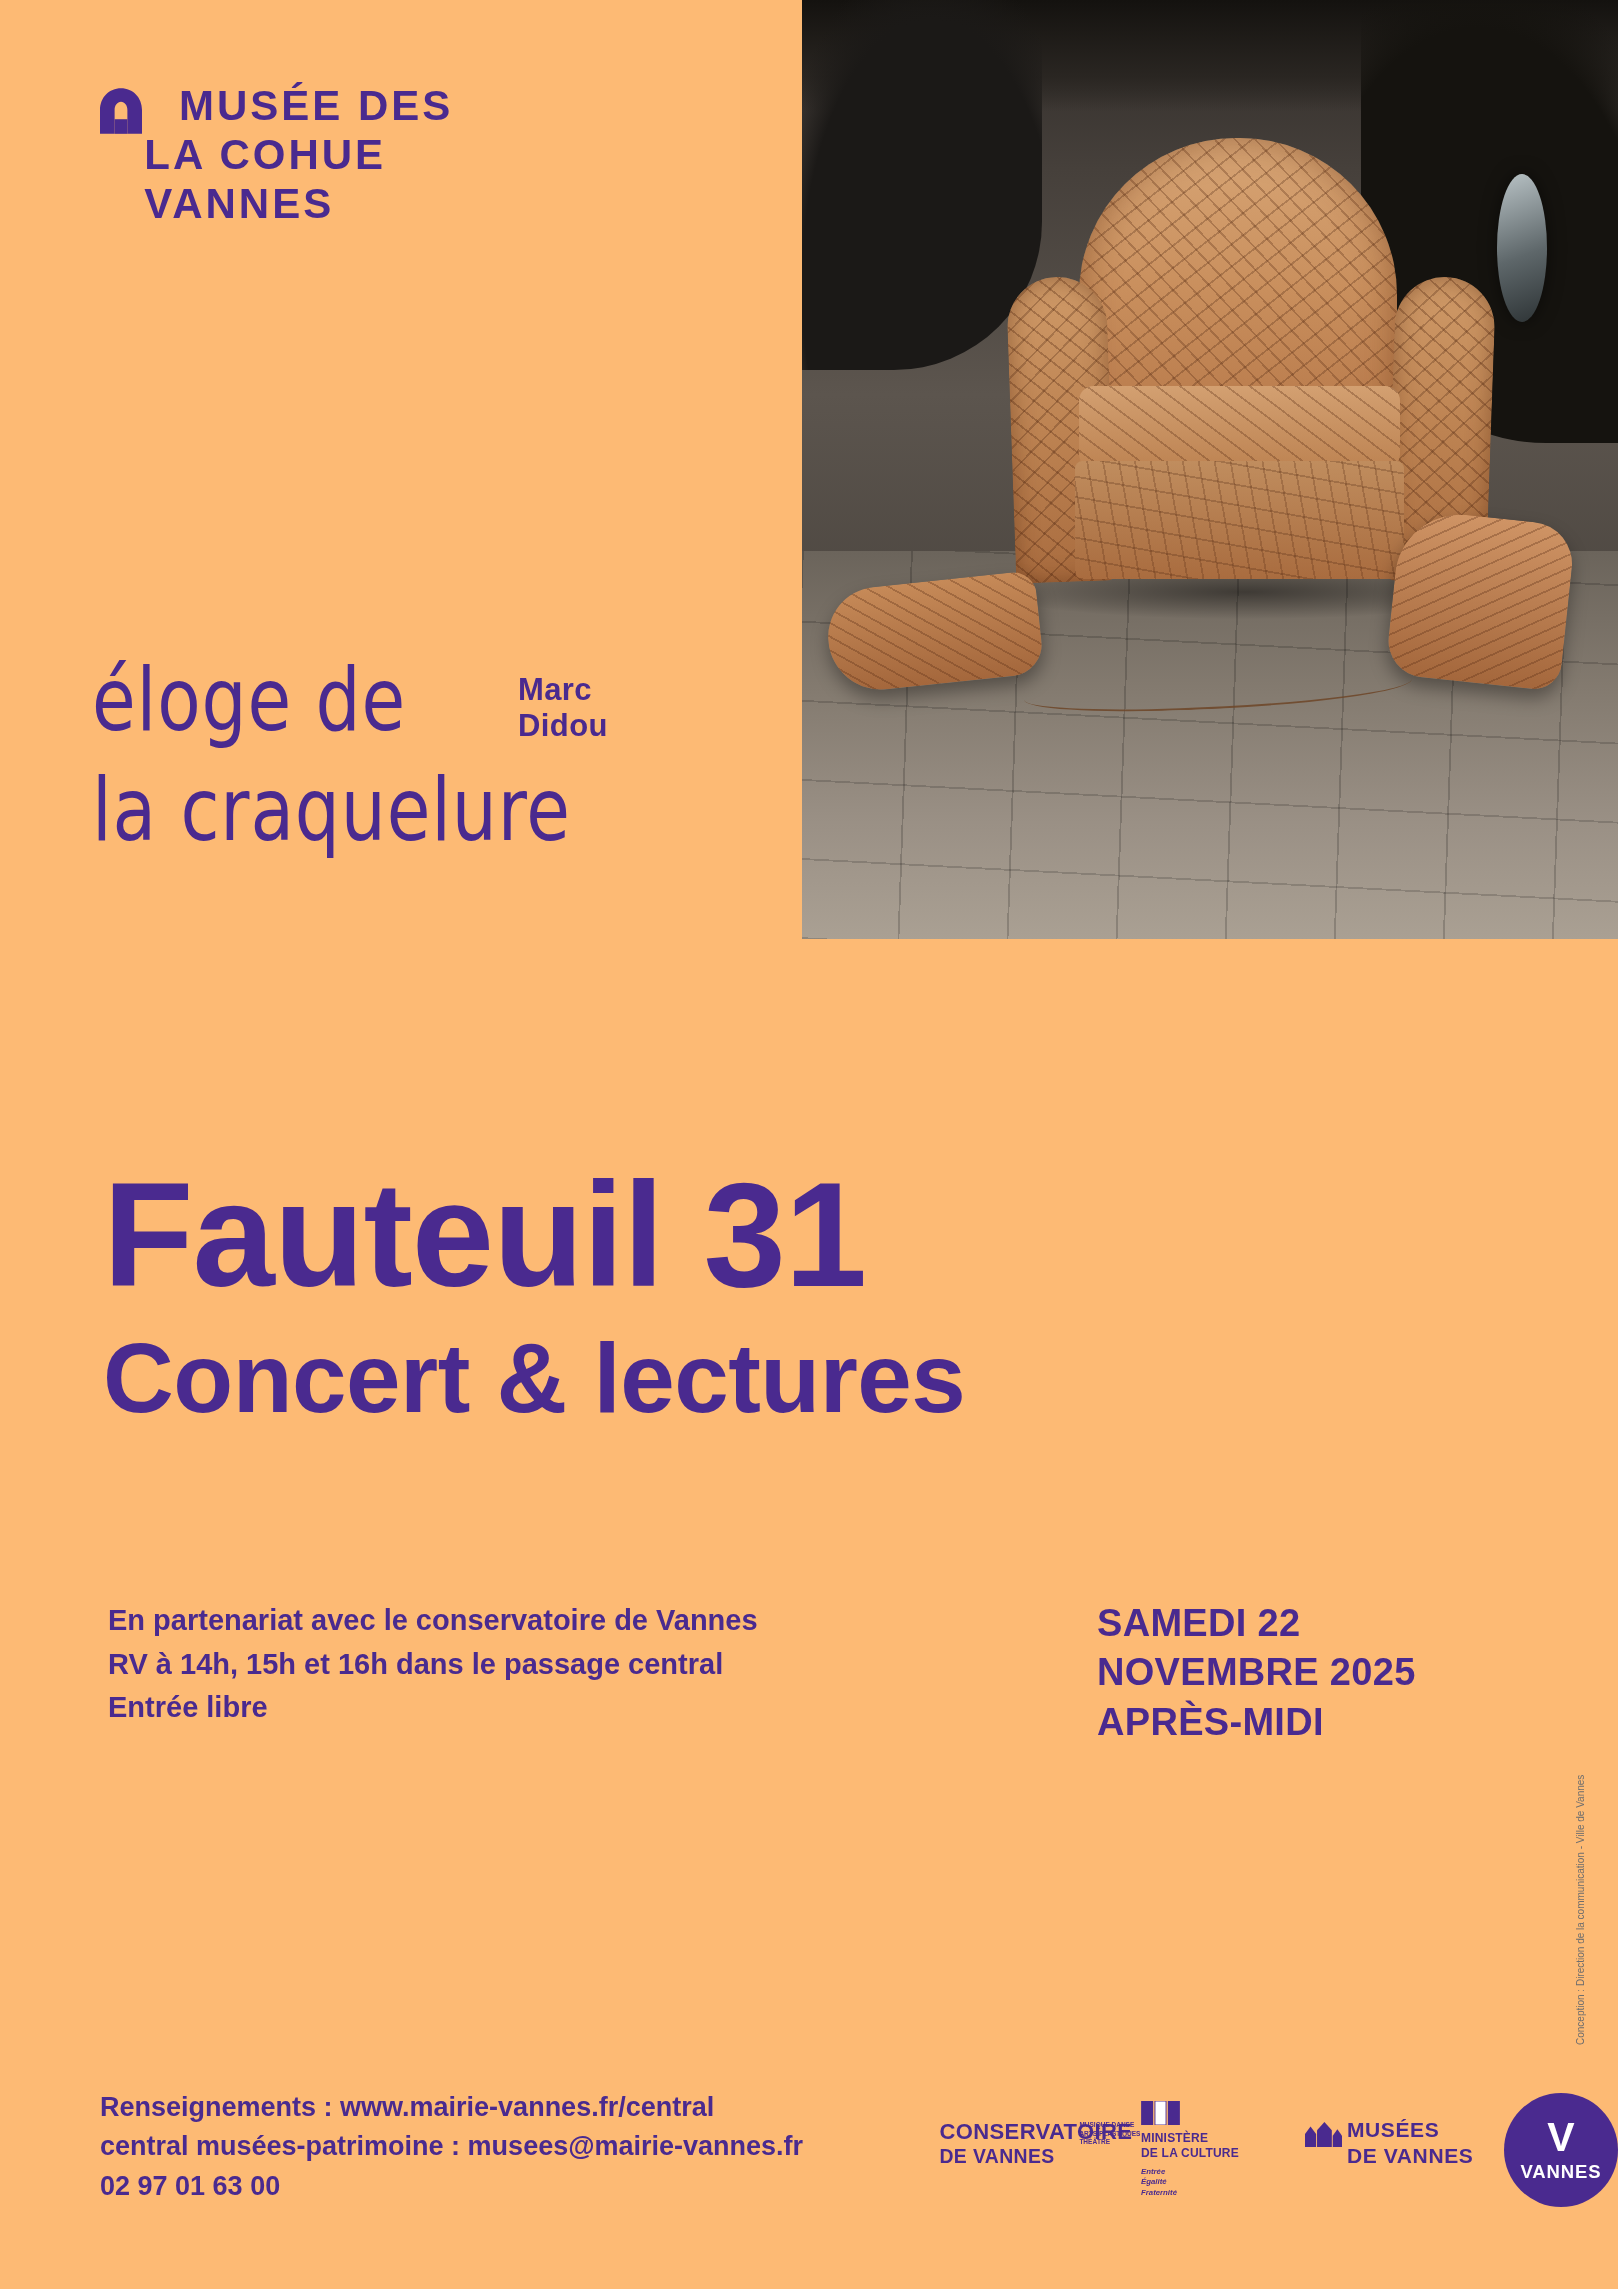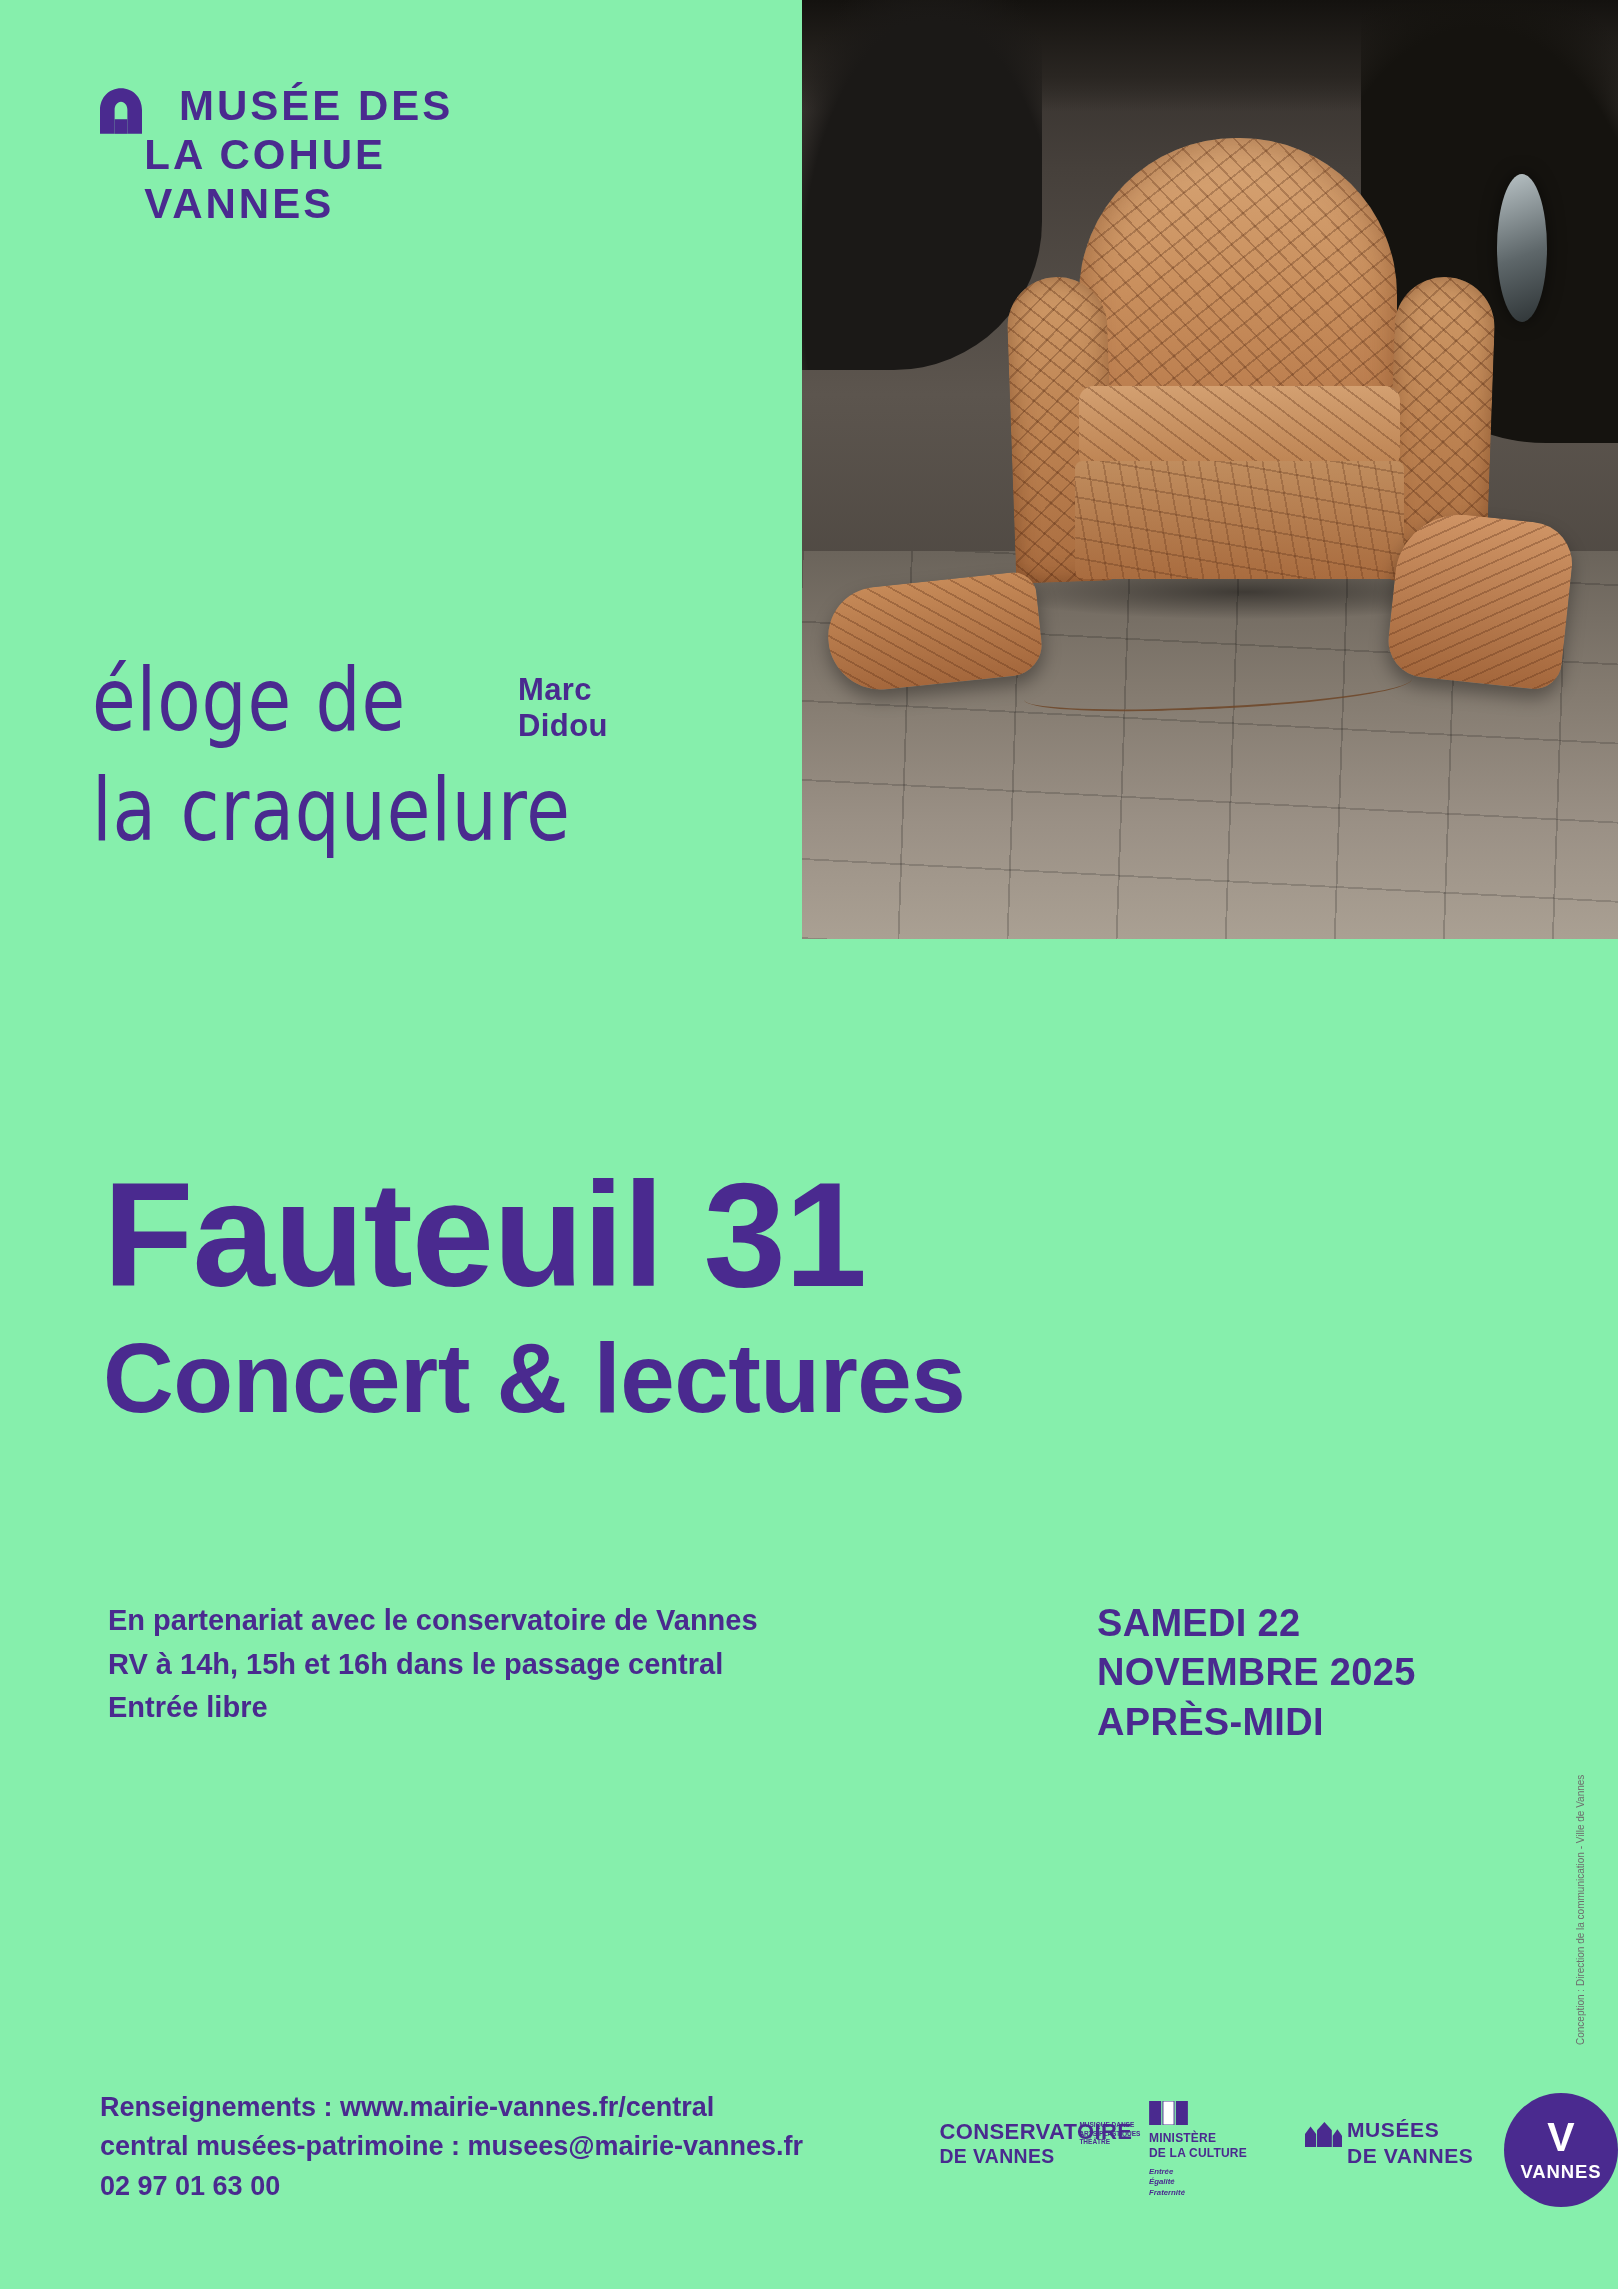--- a/index.html
+++ b/index.html
@@ -12,21 +12,21 @@
     height: 2290px;
     position: relative;
     font-family: "Liberation Sans", sans-serif;
     color: #4a2a8f;
     overflow: hidden;
   }
 
   .poster {
     position: absolute;
     inset: 0;
-    background: #86efac;
+    background: #fdba74;
   }
 
   
   .museum-logo {
     position: absolute;
     left: 100px;
     top: 81px;
     width: 517px;
   }
   .museum-logo .mark {
@@ -325,21 +325,21 @@
     top: 1.8px;
     font-size: 6.5px;
     line-height: 1.35;
     font-weight: 700;
     color: #4a2a8f;
     width: 65px;
   }
 
   .logo-ministere {
     position: absolute;
-    left: 217px;
+    left: 209px;
     top: 16.6px;
     color: #4a2a8f;
     width: 111px;
   }
   .logo-ministere .mini-mark {
     width: 39px;
     height: 24px;
   }
   .logo-ministere .mn1 {
     margin-top: 3.7px;

